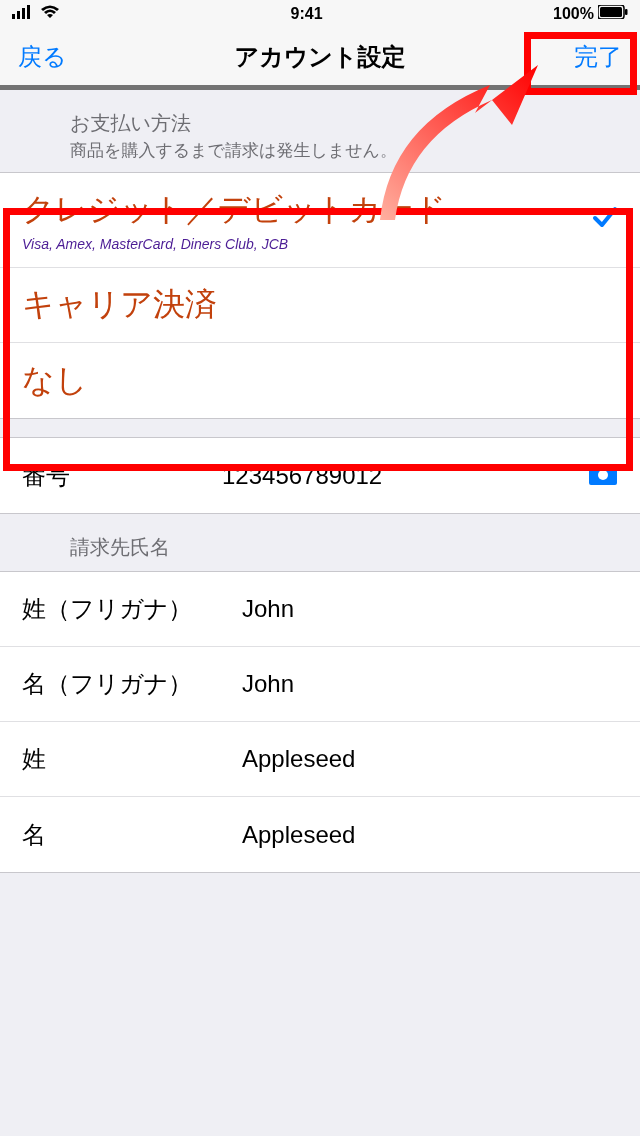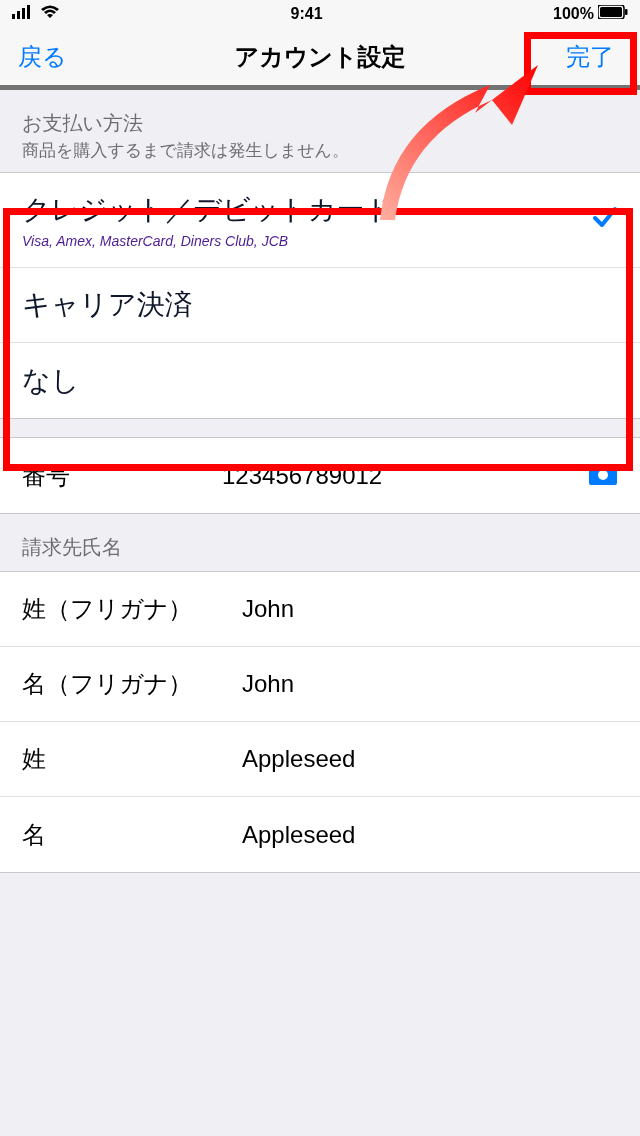--- a/index.html
+++ b/index.html
@@ -43,25 +43,26 @@
     font-size: 24px;
     font-weight: 700;
     position: absolute;
     left: 50%;
     transform: translateX(-50%);
   }
   .nav-done {
     color: #007aff;
     font-size: 24px;
     position: absolute;
-    right: 26px;
+    right: 18px;
   }
   .section-header {
     padding: 20px 12px 10px 22px;
     color: #6d6d72;
+    margin-left: 48px;
   }
   .section-header .title {
     font-size: 20px;
   }
   .section-header .subtitle {
     font-size: 17px;
     margin-top: 2px;
   }
   .list {
     background: #fff;
@@ -83,22 +84,22 @@
     color: #000;
     width: 200px;
     flex-shrink: 0;
   }
   .row .value {
     font-size: 24px;
     color: #000;
     flex: 1;
   }
   .option-row .opt-main {
-    font-size: 28px;
-    color: #0f172a;
+    font-size: 32px;
+    color: #c2410c;
   }
   .option-row .opt-sub {
     font-size: 14px;
     color: #4c1d95;
     margin-top: 4px;
     font-style: italic;
   }
   .option-col { flex: 1; display: flex; flex-direction: column; justify-content: center; }
   .check {
     color: #007aff;

